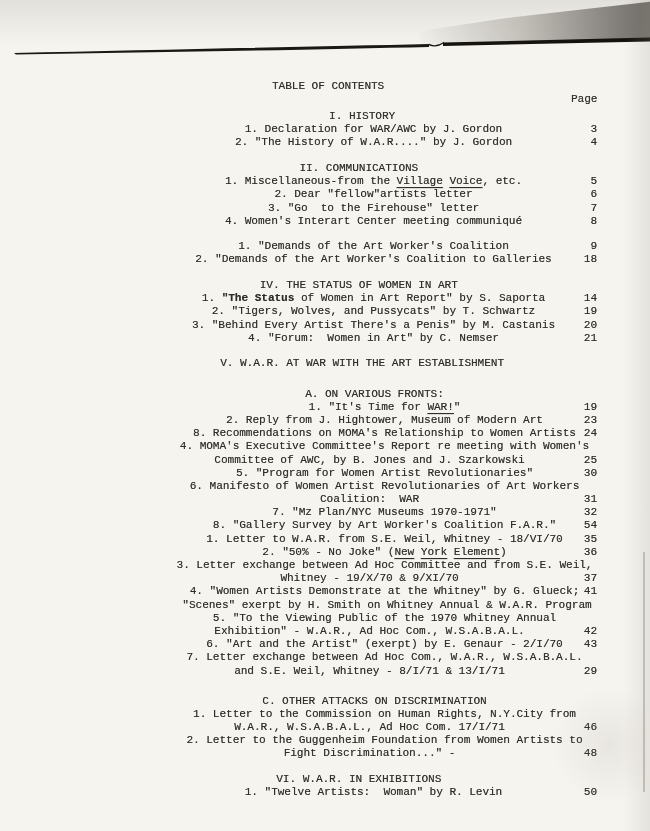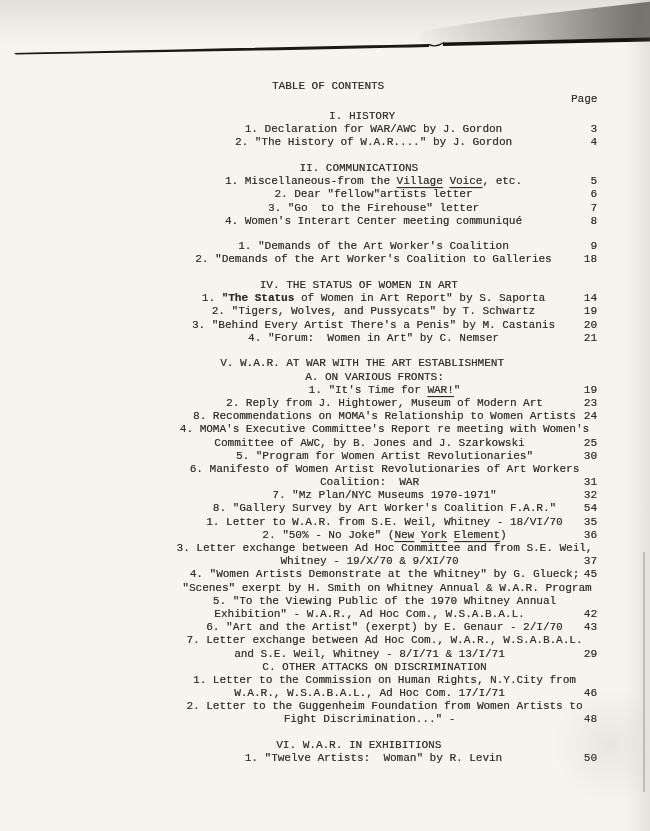--- a/index.html
+++ b/index.html
@@ -36,21 +36,21 @@
     position:absolute;left:552px;top:685px;width:95px;height:120px;
     background:radial-gradient(ellipse at 60% 50%, rgba(150,144,132,0.14), rgba(150,144,132,0) 70%);
   }
   .title{position:absolute;left:272px;top:80px;white-space:pre;}
   .pagehdr{position:absolute;left:571px;top:93px;white-space:pre;}
   .toc{position:absolute;top:110px;left:0;width:650px;}
   .sec-block{margin-bottom:12.4px;text-align:center;}
   .line{position:relative;white-space:pre;line-height:13.2px;height:13.2px;}
   .lv-sec  {padding-left:61px;}
   .lv-item1{padding-left:97px;}
-  .lv-sub  {padding-left:99px;}
+  .lv-sub  {padding-left:99px;margin-top:17px;}
   .lv-item2{padding-left:119px;}
   .lv-cont {padding-left:69px;margin-left:20px;}
   .lv-conts{padding-left:124px;}
   .u{text-decoration:underline;text-underline-offset:2.5px;text-decoration-thickness:1px;margin-top:21px;}
   .b{font-weight:bold;}
   .pnum{position:absolute;right:53px;top:0;}
 </style>
 </head>
 <body>
 
@@ -102,21 +102,21 @@
         <div class="line lv-cont"><span>Committee of AWC, by B. Jones and J. Szarkowski</span><span class="pnum">25</span></div>
         <div class="line lv-item2"><span>5. "Program for Women Artist Revolutionaries"</span><span class="pnum">30</span></div>
         <div class="line lv-item2"><span>6. Manifesto of Women Artist Revolutionaries of Art Workers</span></div>
         <div class="line lv-cont"><span>Coalition:  WAR</span><span class="pnum">31</span></div>
         <div class="line lv-item2"><span>7. "Mz Plan/NYC Museums 1970-1971"</span><span class="pnum">32</span></div>
         <div class="line lv-item2"><span>8. "Gallery Survey by Art Worker's Coalition F.A.R."</span><span class="pnum">54</span></div>
         <div class="line lv-item2"><span>1. Letter to W.A.R. from S.E. Weil, Whitney - 18/VI/70</span><span class="pnum">35</span></div>
         <div class="line lv-item2"><span>2. "50% - No Joke" (</span><span class="u">New</span><span> </span><span class="u">York</span><span> </span><span class="u">Element</span><span>)</span><span class="pnum">36</span></div>
         <div class="line lv-item2"><span>3. Letter exchange between Ad Hoc Committee and from S.E. Weil,</span></div>
         <div class="line lv-cont"><span>Whitney - 19/X/70 &amp; 9/XI/70</span><span class="pnum">37</span></div>
-        <div class="line lv-item2"><span>4. "Women Artists Demonstrate at the Whitney" by G. Glueck;</span><span class="pnum">45</span></div>
+        <div class="line lv-item2"><span>4. "Women Artists Demonstrate at the Whitney" by G. Glueck;</span><span class="pnum">41</span></div>
         <div class="line lv-conts"><span>"Scenes" exerpt by H. Smith on Whitney Annual &amp; W.A.R. Program</span></div>
         <div class="line lv-item2"><span>5. "To the Viewing Public of the 1970 Whitney Annual</span></div>
         <div class="line lv-cont"><span>Exhibition" - W.A.R., Ad Hoc Com., W.S.A.B.A.L.</span><span class="pnum">42</span></div>
         <div class="line lv-item2"><span>6. "Art and the Artist" (exerpt) by E. Genaur - 2/I/70</span><span class="pnum">43</span></div>
         <div class="line lv-item2"><span>7. Letter exchange between Ad Hoc Com., W.A.R., W.S.A.B.A.L.</span></div>
         <div class="line lv-cont"><span>and S.E. Weil, Whitney - 8/I/71 &amp; 13/I/71</span><span class="pnum">29</span></div>
         <div class="line lv-sub"><span>C. OTHER ATTACKS ON DISCRIMINATION</span></div>
         <div class="line lv-item2"><span>1. Letter to the Commission on Human Rights, N.Y.City from</span></div>
         <div class="line lv-cont"><span>W.A.R., W.S.A.B.A.L., Ad Hoc Com. 17/I/71</span><span class="pnum">46</span></div>
         <div class="line lv-item2"><span>2. Letter to the Guggenheim Foundation from Women Artists to</span></div>

